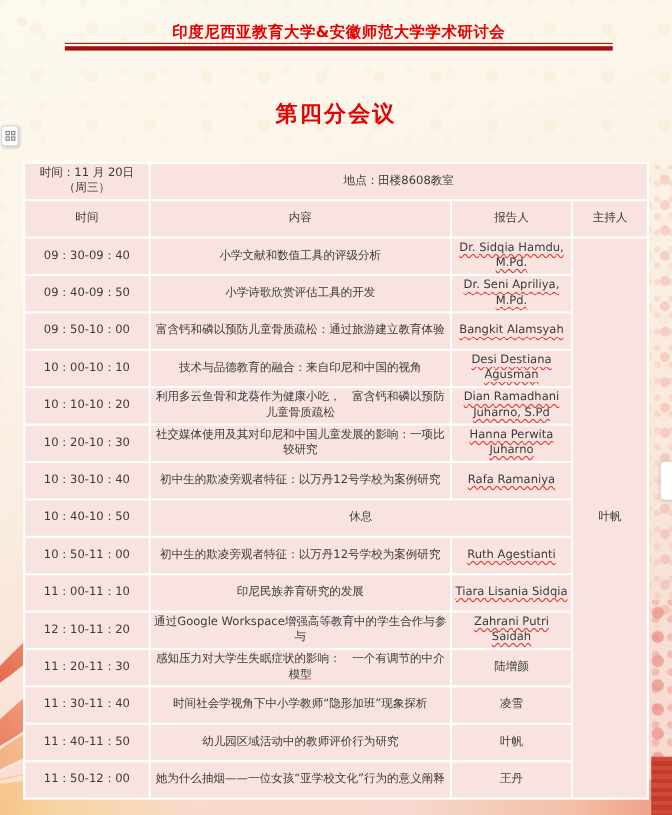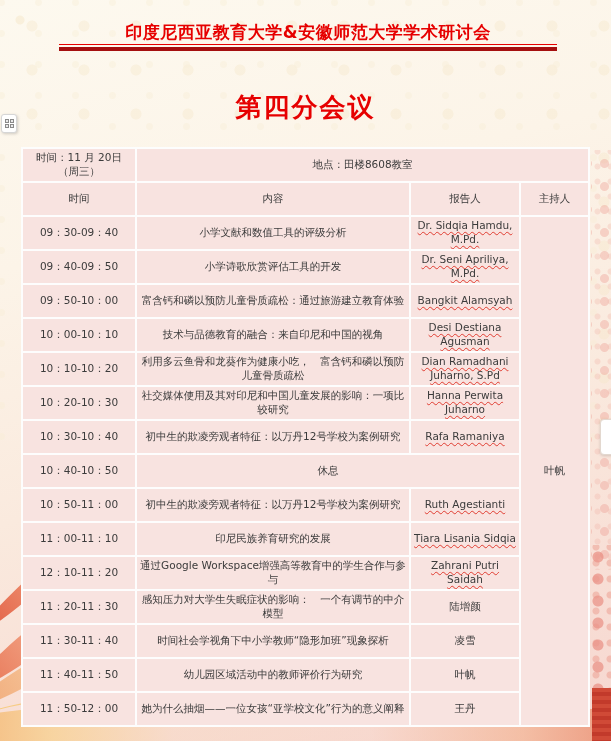--- a/index.html
+++ b/index.html
@@ -56,27 +56,27 @@
     position:absolute; left:-40px; bottom:2px; width:520px; height:60px; border-radius:50%;
     border-top:2px solid rgba(246,202,122,.9); transform:rotate(-4deg); pointer-events:none;
   }
   .red-bar {
     position:absolute; right:0; bottom:0; width:19px; height:53px;
     background:repeating-linear-gradient(180deg, #d04a37 0 4px, #c23a2b 4px 8px);
     pointer-events:none;
   }
   
   .doc-header { position:absolute; top:21px; left:59px; width:498px; text-align:center; color:#e60000; }
-  .doc-header .cn { font-size:17px; font-weight:bold; letter-spacing:.5px; }
+  .doc-header .cn { font-size:14px; font-weight:bold; letter-spacing:.5px; }
   .doc-header .en { font-size:11px; margin-top:2px; padding-bottom:1px; }
   .thin-rule { height:0; border-bottom:1.5px solid #e60000; }
   .thick-rule { height:4.5px; background:#a50f0f; margin-top:1.5px; }
   .doc-title {
     position:absolute; top:90px; left:0; width:611px; text-align:center;
-    font-size:26px; font-weight:bold; color:#e60000; letter-spacing:2px;
+    font-size:20px; font-weight:bold; color:#e60000; letter-spacing:2px;
   }
   
   .move-handle {
     position:absolute; left:1px; top:114px; width:16px; height:19px;
     background:#fff; border:1px solid #d6d6d6; border-radius:3px;
     box-shadow:1px 1px 3px rgba(0,0,0,.18);
     display:flex; align-items:center; justify-content:center;
   }
   .move-handle .grid { display:grid; grid-template-columns:4px 4px; gap:1px; }
   .move-handle .grid i { width:4px; height:4px; border:1px solid #8a8a8a; background:#e9e9e9; }

